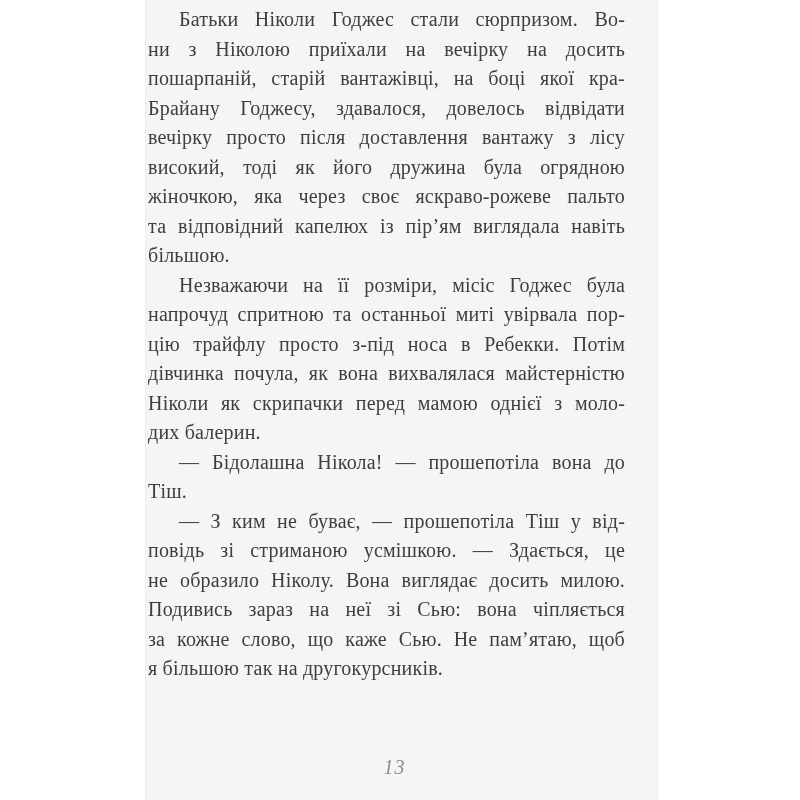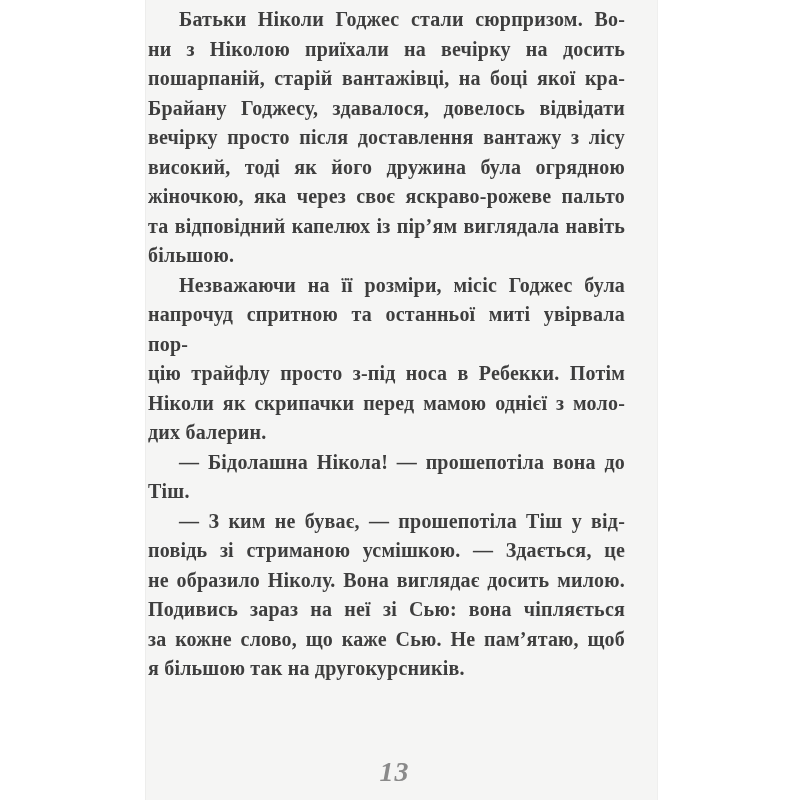--- a/index.html
+++ b/index.html
@@ -9,21 +9,20 @@
     height: 800px;
     background: #ffffff;
     font-family: "Liberation Serif", "DejaVu Serif", serif;
   }
   .canvas {
     position: relative;
     width: 800px;
     height: 800px;
     background: #ffffff;
     overflow: hidden;
-    font-weight: bold;
   }
   .book-page {
     position: absolute;
     left: 145px;
     top: 0;
     width: 513px;
     height: 800px;
     background: #f5f5f4;
     border-left: 1px solid #ededec;
     border-right: 1px solid #efefee;
@@ -54,21 +53,21 @@
   .tline.last {
     text-align-last: left;
   }
   .page-number {
     position: absolute;
     left: 0;
     top: 756px;
     width: 497px;
     text-align: center;
     font-style: italic;
-    font-size: 28px;
+    font-size: 20px;
     color: #8a8a8a;
     letter-spacing: 1px;
   }
 </style>
 </head>
 <body>
 
 <div class="canvas">
   <div class="book-page">
     <div class="text-block">
@@ -80,20 +79,21 @@
           <div class="tline">вечірку просто після доставлення вантажу з лісу</div>
           <div class="tline">високий, тоді як його дружина була огрядною</div>
           <div class="tline">жіночкою, яка через своє яскраво-рожеве пальто</div>
           <div class="tline">та відповідний капелюх із пір’ям виглядала навіть</div>
           <div class="tline last">більшою.</div>
         </div>
         <div class="para">
           <div class="tline first">Незважаючи на її розміри, місіс Годжес була</div>
           <div class="tline">напрочуд спритною та останньої миті увірвала пор-</div>
           <div class="tline">цію трайфлу просто з-під носа в Ребекки. Потім</div>
+          <div class="tline">дівчинка почула, як вона вихвалялася майстерністю</div>
           <div class="tline">Ніколи як скрипачки перед мамою однієї з моло-</div>
           <div class="tline last">дих балерин.</div>
         </div>
         <div class="para">
           <div class="tline first">— Бідолашна Нікола! — прошепотіла вона до</div>
           <div class="tline last">Тіш.</div>
         </div>
         <div class="para">
           <div class="tline first">— З ким не буває, — прошепотіла Тіш у від-</div>
           <div class="tline">повідь зі стриманою усмішкою. — Здається, це</div>

